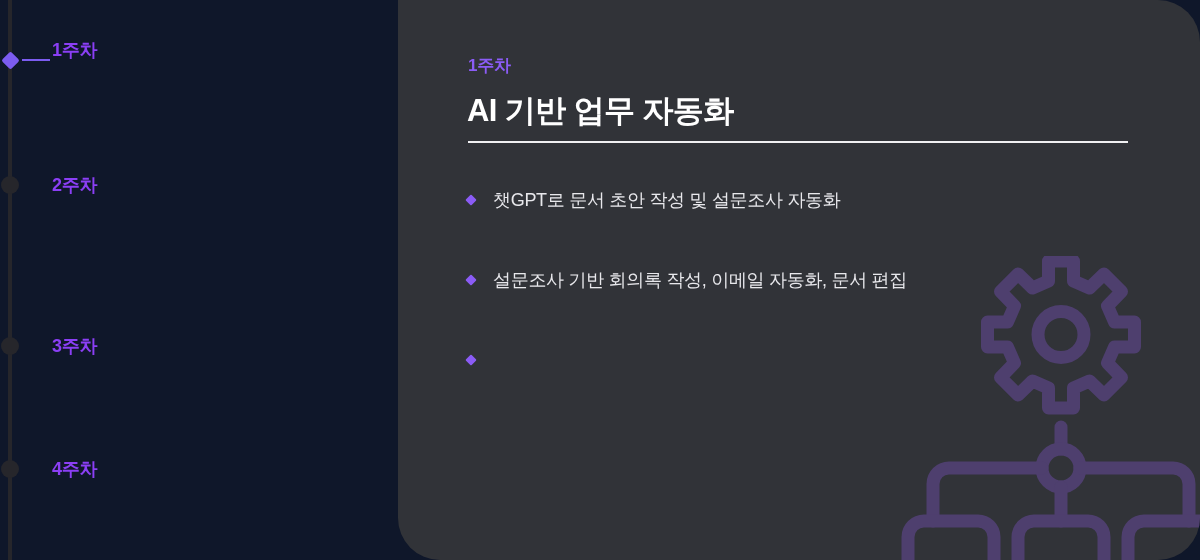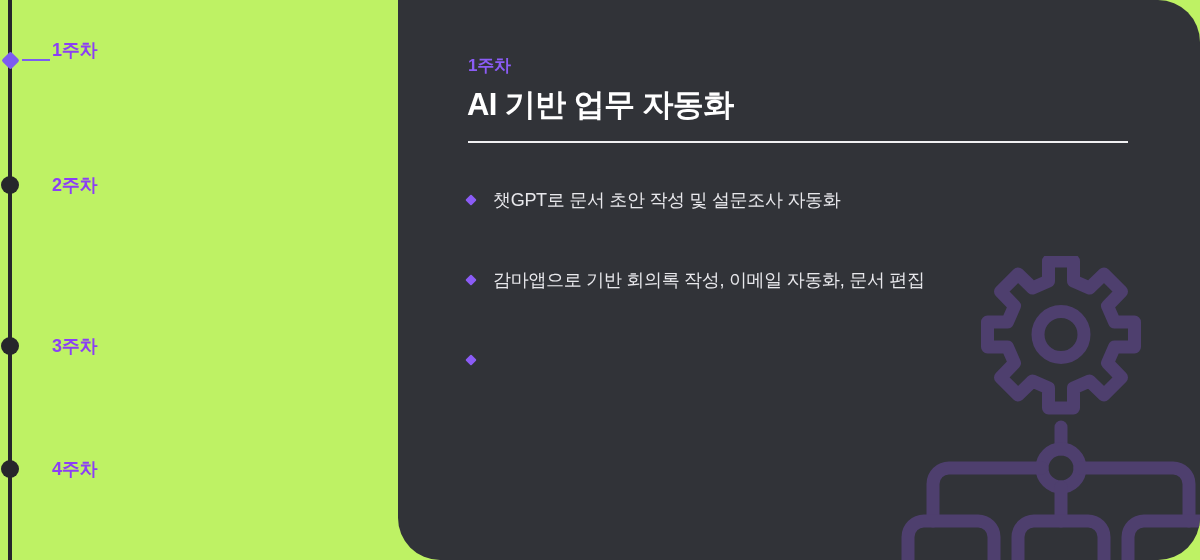--- a/index.html
+++ b/index.html
@@ -9,21 +9,21 @@
     height: 560px;
     overflow: hidden;
     background: #ffffff;
     font-family: "Liberation Sans", "DejaVu Sans", sans-serif;
   }
 
   .slide {
     position: relative;
     width: 1200px;
     height: 560px;
-    background: #bef264;
+    background: #0f172a;
   }
 
   
   .timeline {
     position: absolute;
     left: 0;
     top: 0;
     width: 398px;
     height: 560px;
   }
@@ -129,21 +129,21 @@
     top: 54px;
     font-size: 17px;
     font-weight: bold;
     color: #8b5cf6;
     letter-spacing: -0.2px;
   }
 
   .panel-title {
     position: absolute;
     left: 69px;
-    top: 84px;
+    top: 90px;
     font-size: 31px;
     font-weight: bold;
     color: #ffffff;
     letter-spacing: -0.6px;
   }
 
   .divider {
     position: absolute;
     left: 70px;
     top: 141px;
@@ -248,21 +248,21 @@
       <div class="panel-title">AI 기반 업무 자동화</div>
       <div class="divider"></div>
 
       <ul class="bullets">
         <li class="bullet-row">
           <span class="bullet-mark"></span>
           <span class="bullet-text">챗GPT로 문서 초안 작성 및 설문조사 자동화</span>
         </li>
         <li class="bullet-row">
           <span class="bullet-mark"></span>
-          <span class="bullet-text">감마앱으로 기반 회의록 작성, 이메일 자동화, 문서 편집</span>
+          <span class="bullet-text">설문조사 기반 회의록 작성, 이메일 자동화, 문서 편집</span>
         </li>
         <li class="bullet-row">
           <span class="bullet-mark"></span>
         </li>
       </ul>
     </div>
   </div>
 
 </div>
 

